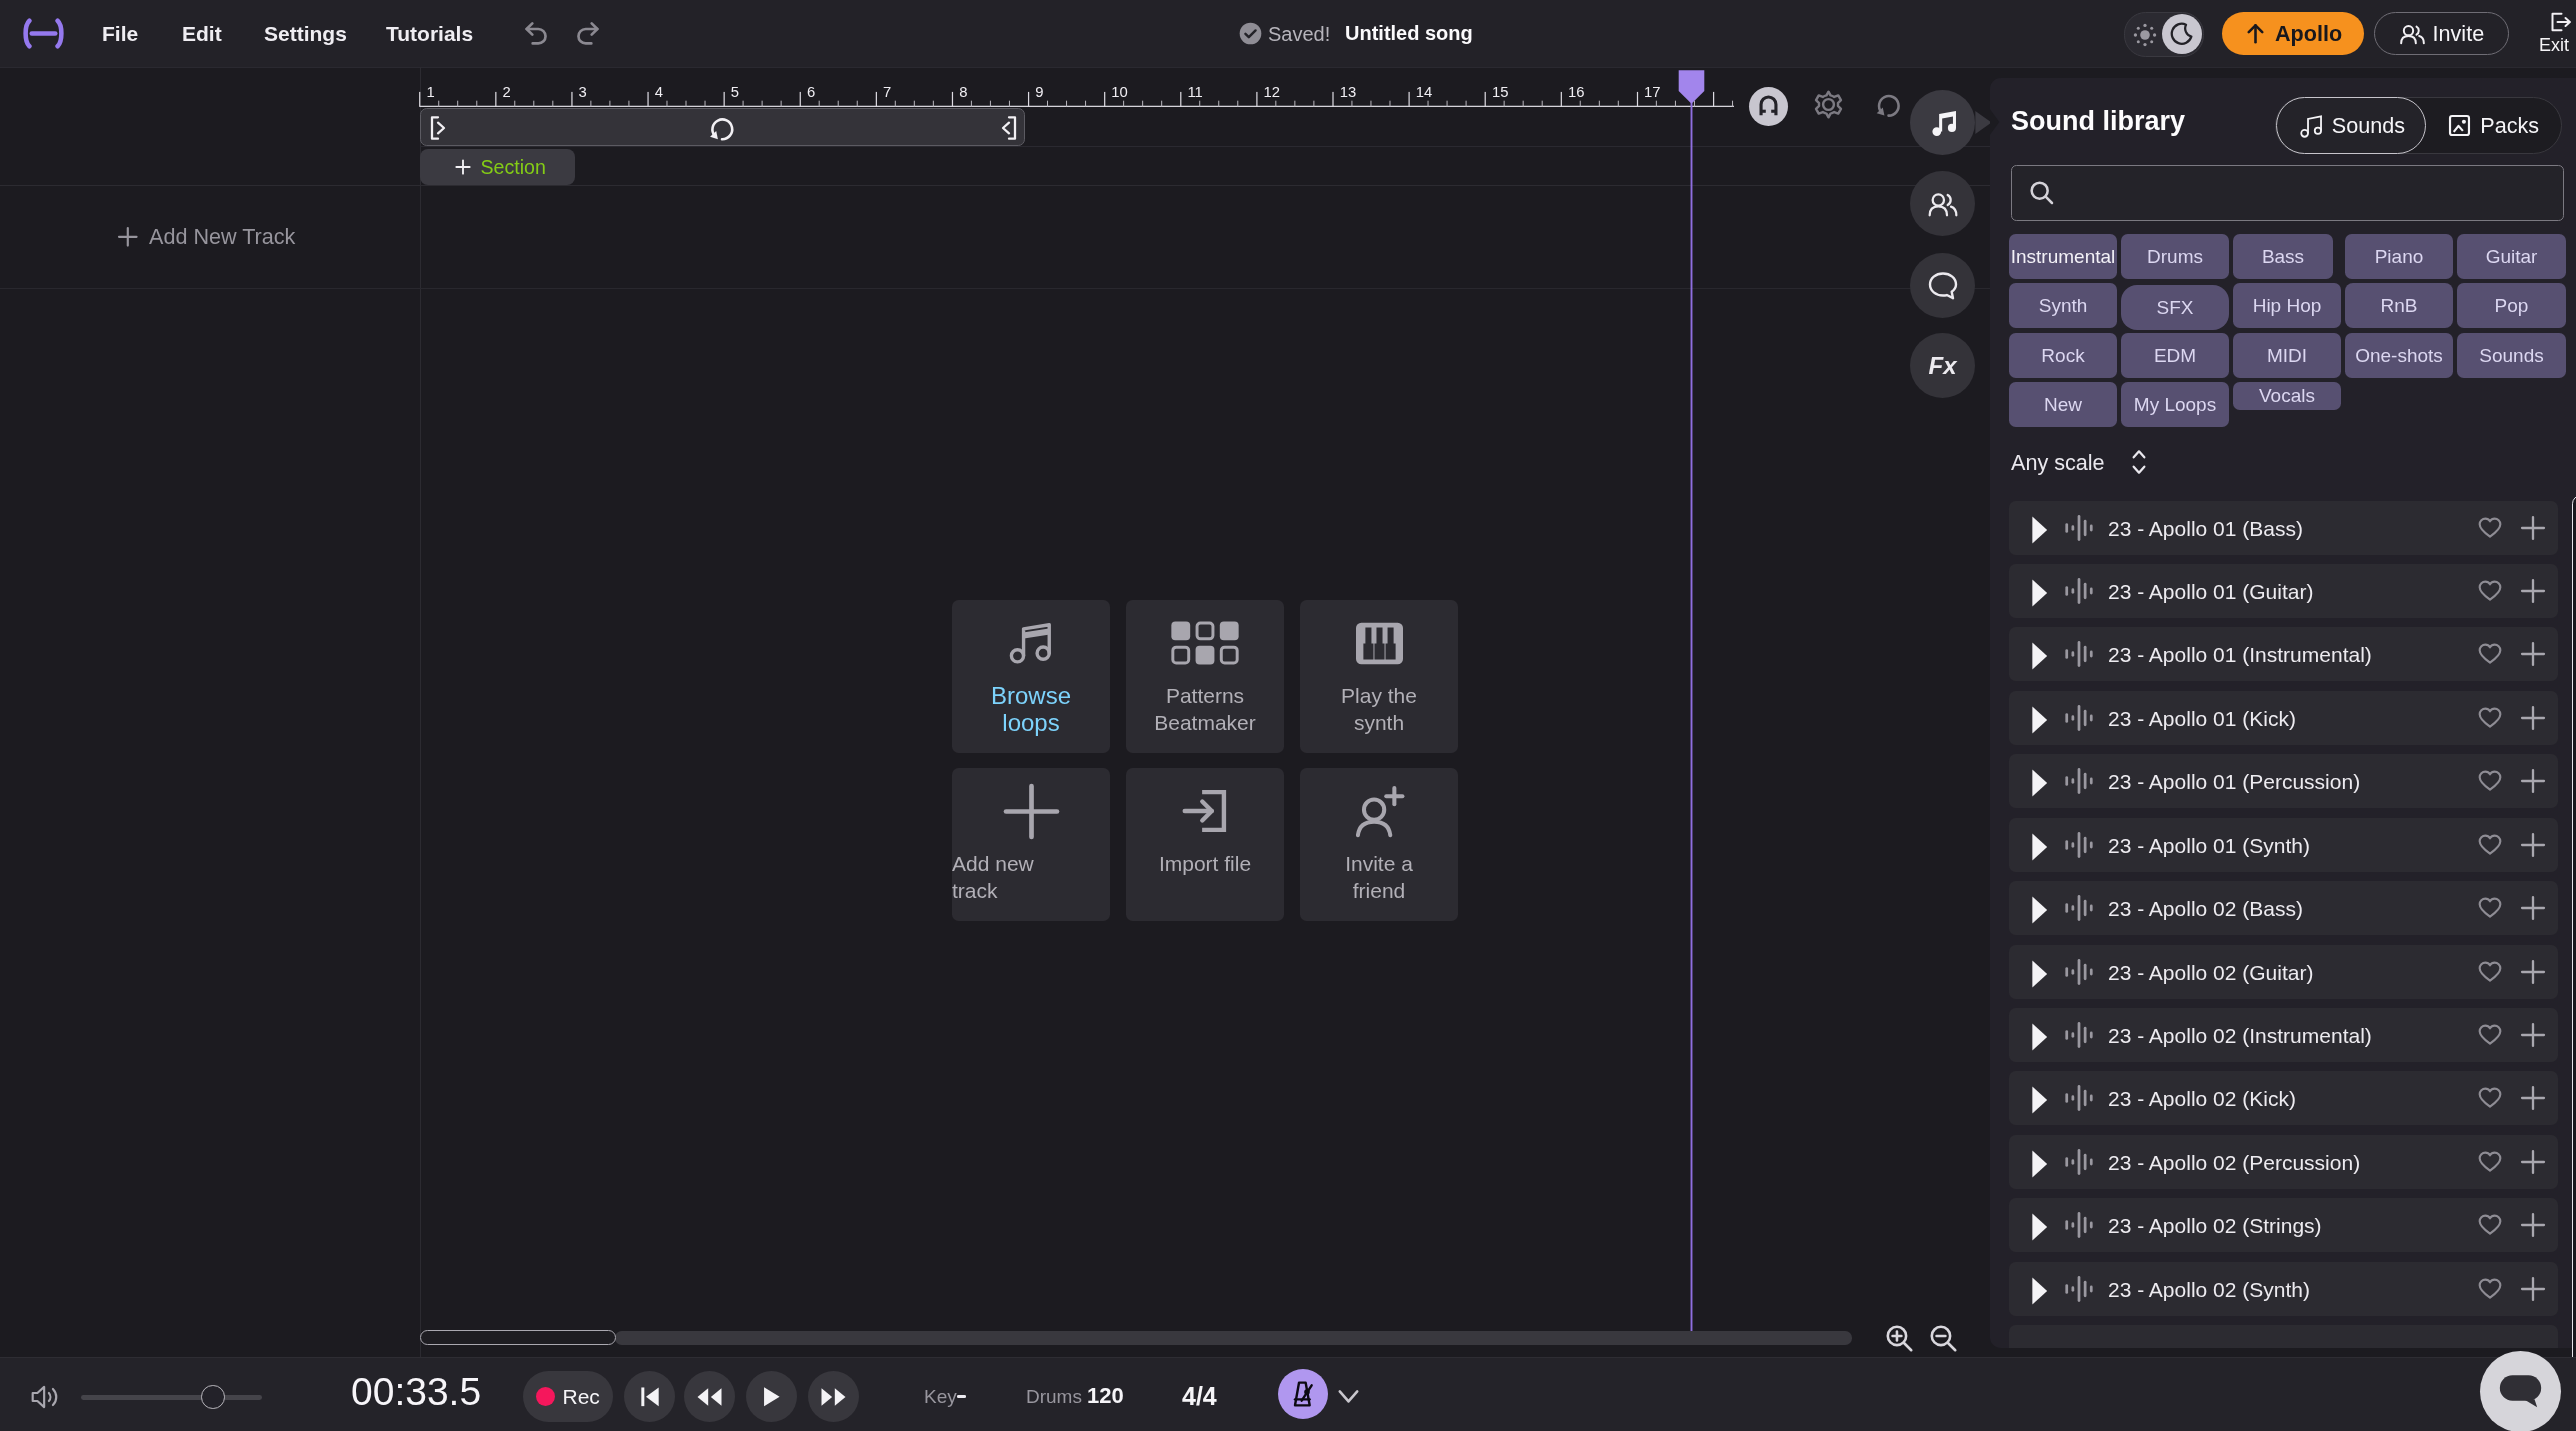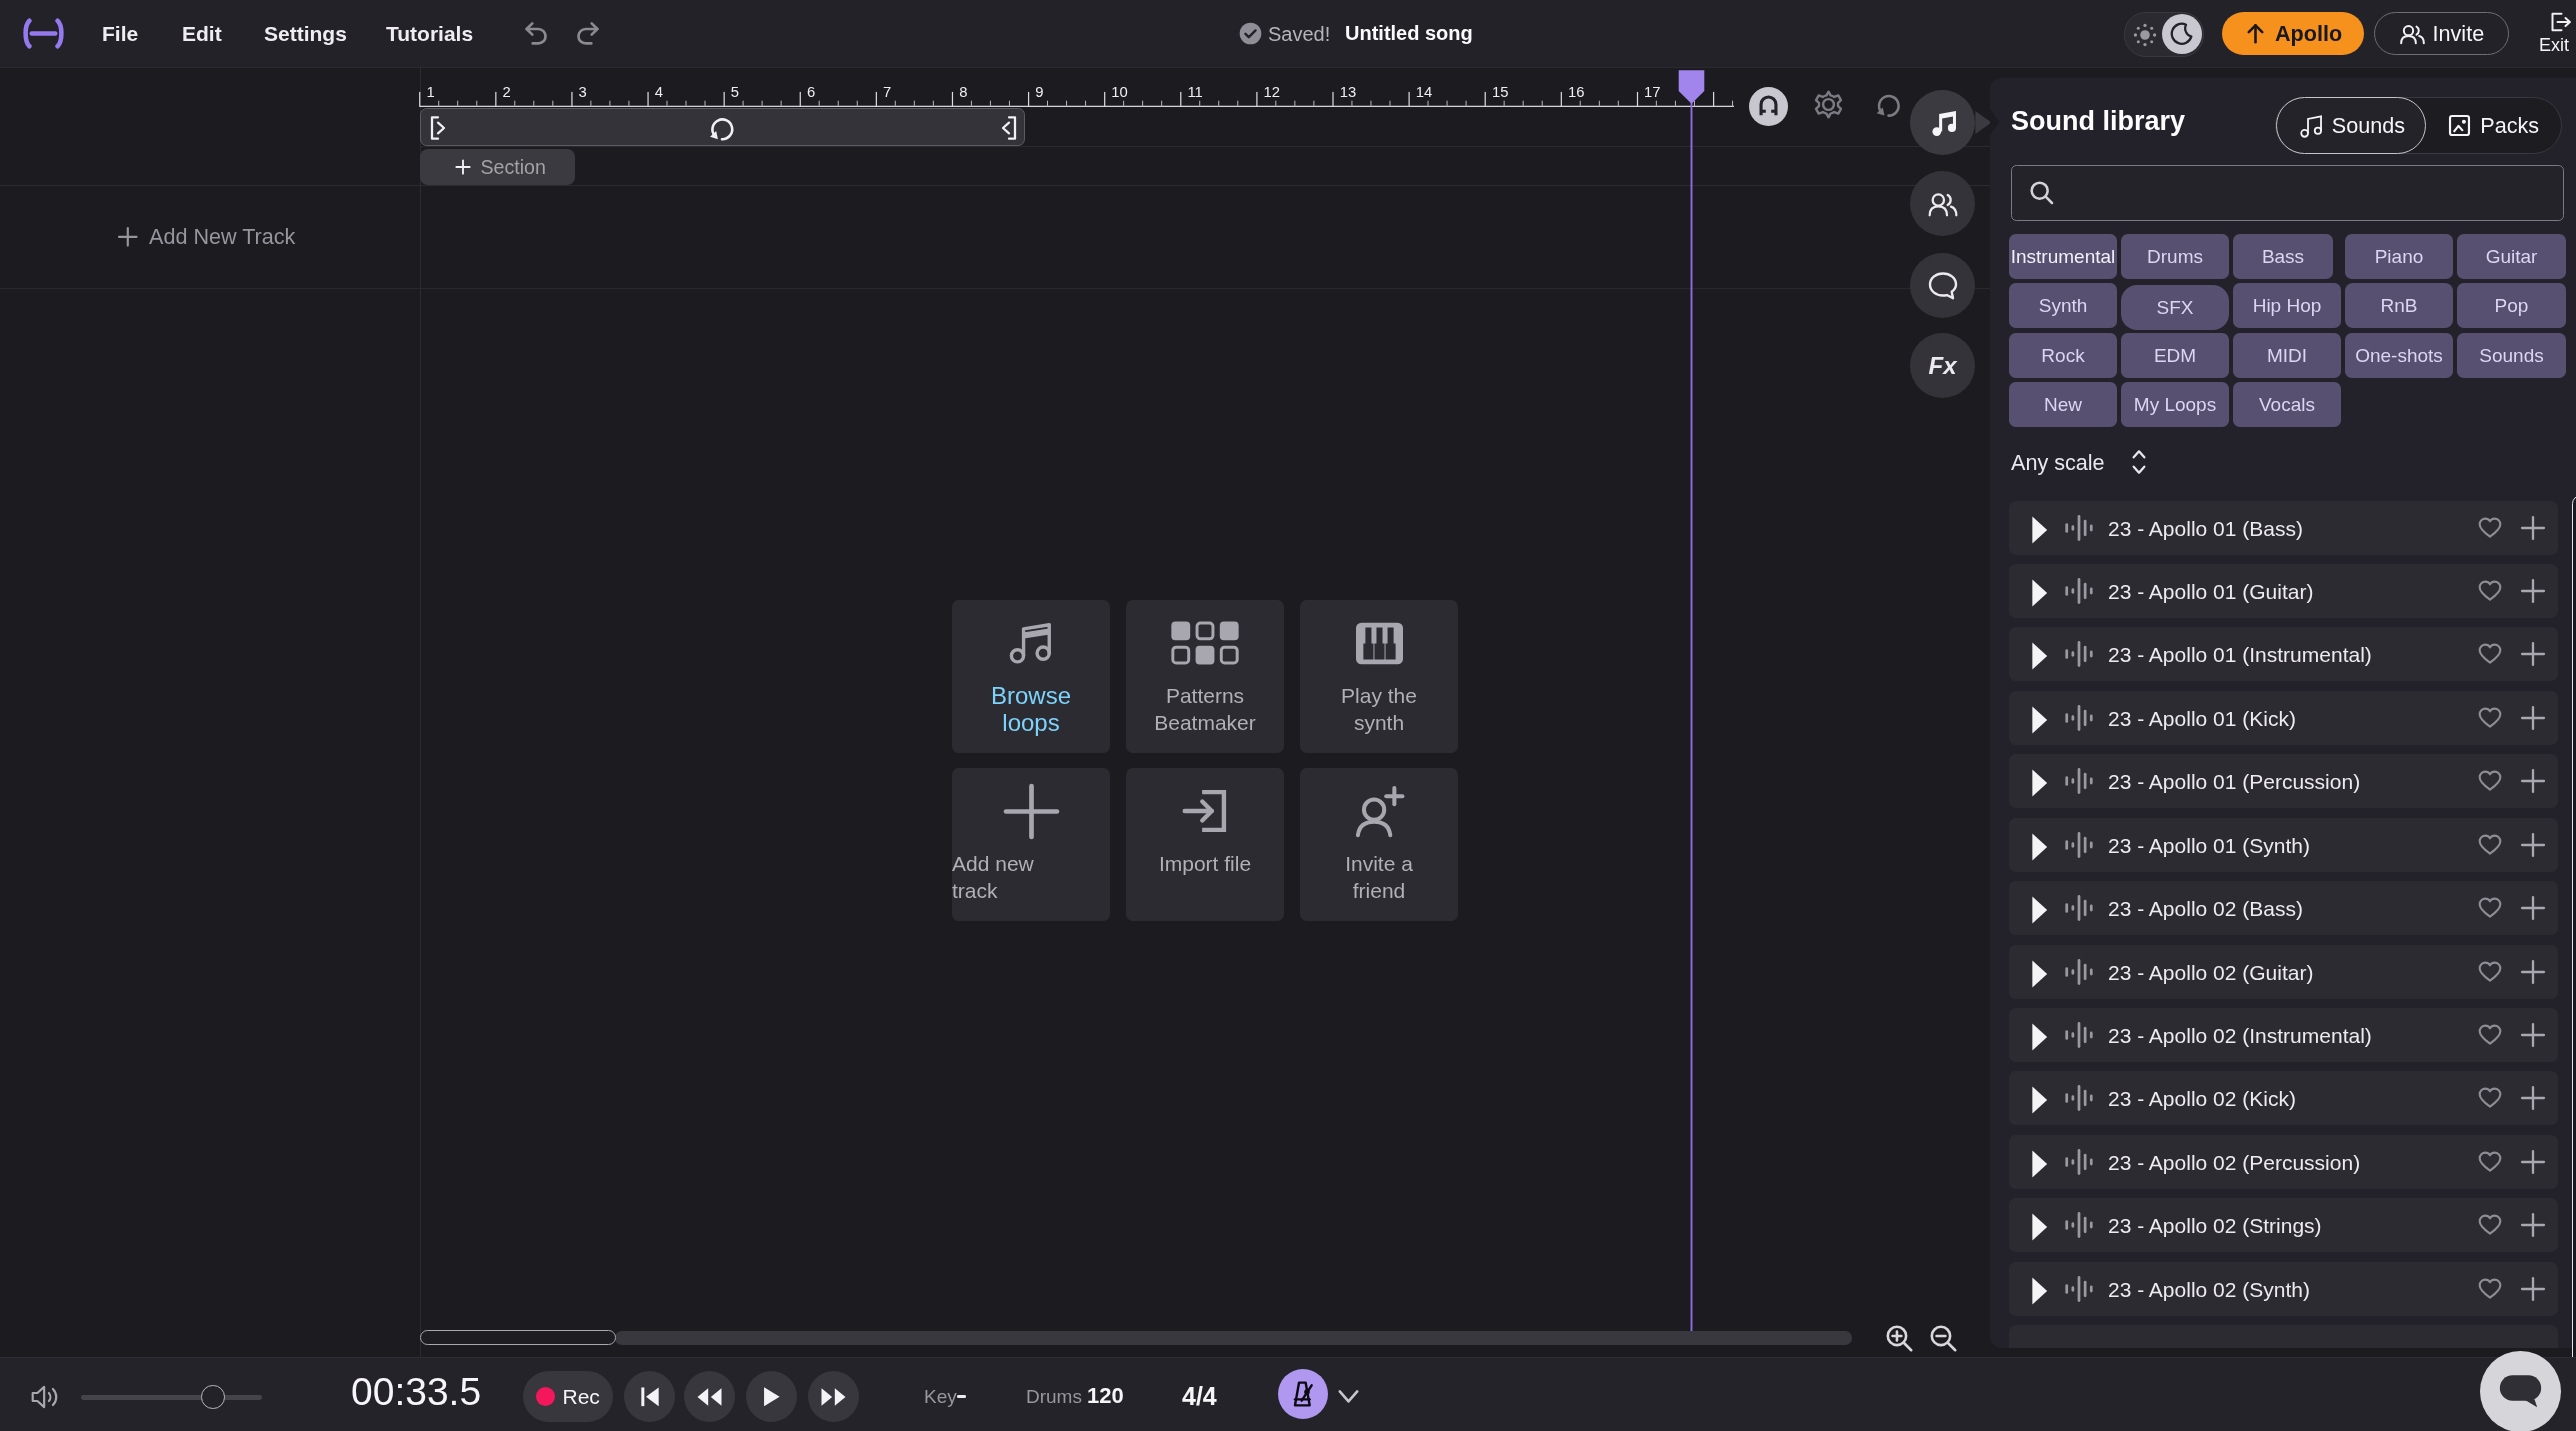--- a/index.html
+++ b/index.html
@@ -199,21 +199,21 @@
     </g>
 <path d="M13.5 26.5 L4.5 35 L16 38.5 Z" fill="#f2f0f4"></path>
   </svg>
 <div class="abs flex" style="left:420px;top:149px;width:155px;height:36px;background:#3b3a41;border-radius:8px;justify-content:center">
 <svg width="16" height="16" viewBox="0 0 24 24" style="margin-left:5.4px;margin-right:10px">
       <g stroke="#f2f0f4" stroke-width="2.8" stroke-linecap="round">
         <path d="M12 2 V22"></path>
         <path d="M2 12 H22"></path>
       </g>
     </svg>
-<span style="font-size:19.6px;color:#a3a3a3">Section</span>
+<span style="font-size:19.6px;color:#84cc16">Section</span>
   </div>
 <div class="abs flex" style="left:0;top:186px;width:412px;height:102px;justify-content:center">
 <svg width="21.6" height="21.6" viewBox="0 0 32 32" style="margin-right:10.8px">
       <g stroke="#97959d" stroke-width="3.2" stroke-linecap="round">
         <path d="M16 3 V29"></path>
         <path d="M3 16 H29"></path>
       </g>
     </svg>
 <span style="font-size:21.6px;color:#97959d">Add New Track</span>
   </div>
@@ -431,21 +431,21 @@
   </div>
 <div class="abs flex" style="left:2457px;top:333px;width:109px;height:45px;background:#575071;border-radius:6.7px;justify-content:center">
     <span style="font-size:19px;color:#dcd7f1;white-space:nowrap">Sounds</span>
   </div>
 <div class="abs flex" style="left:2009px;top:382px;width:108px;height:45px;background:#575071;border-radius:6.7px;justify-content:center">
     <span style="font-size:19px;color:#dcd7f1;white-space:nowrap">New</span>
   </div>
 <div class="abs flex" style="left:2121px;top:382px;width:108px;height:45px;background:#575071;border-radius:6.7px;justify-content:center">
     <span style="font-size:19px;color:#dcd7f1;white-space:nowrap">My Loops</span>
   </div>
-<div class="abs flex" style="left:2233px;top:382px;width:108px;height:45px;background:#575071;border-radius:6.7px;justify-content:center">
+<div class="abs flex" style="left:2233px;top:382px;width:108px;height:28px;background:#575071;border-radius:6.7px;justify-content:center">
     <span style="font-size:19px;color:#dcd7f1;white-space:nowrap">Vocals</span>
   </div>
 <div class="abs" style="left:2011px;top:450px;font-size:21.6px;color:#eae8ee">Any scale</div>
 <svg class="abs" style="left:2127px;top:447px" width="24" height="30" viewBox="0 0 36 44">
 <g fill="none" stroke="#eae8ee" stroke-width="3.4" stroke-linecap="round" stroke-linejoin="round">
 <path d="M10 15 L18 6 L26 15"></path>
       <path d="M10 29 L18 38 L26 29"></path>
     </g>
   </svg>
 <div class="abs" style="left:2009px;top:501px;width:549px;height:54px;background:#2c2b31;border-radius:6.7px;overflow:hidden">

